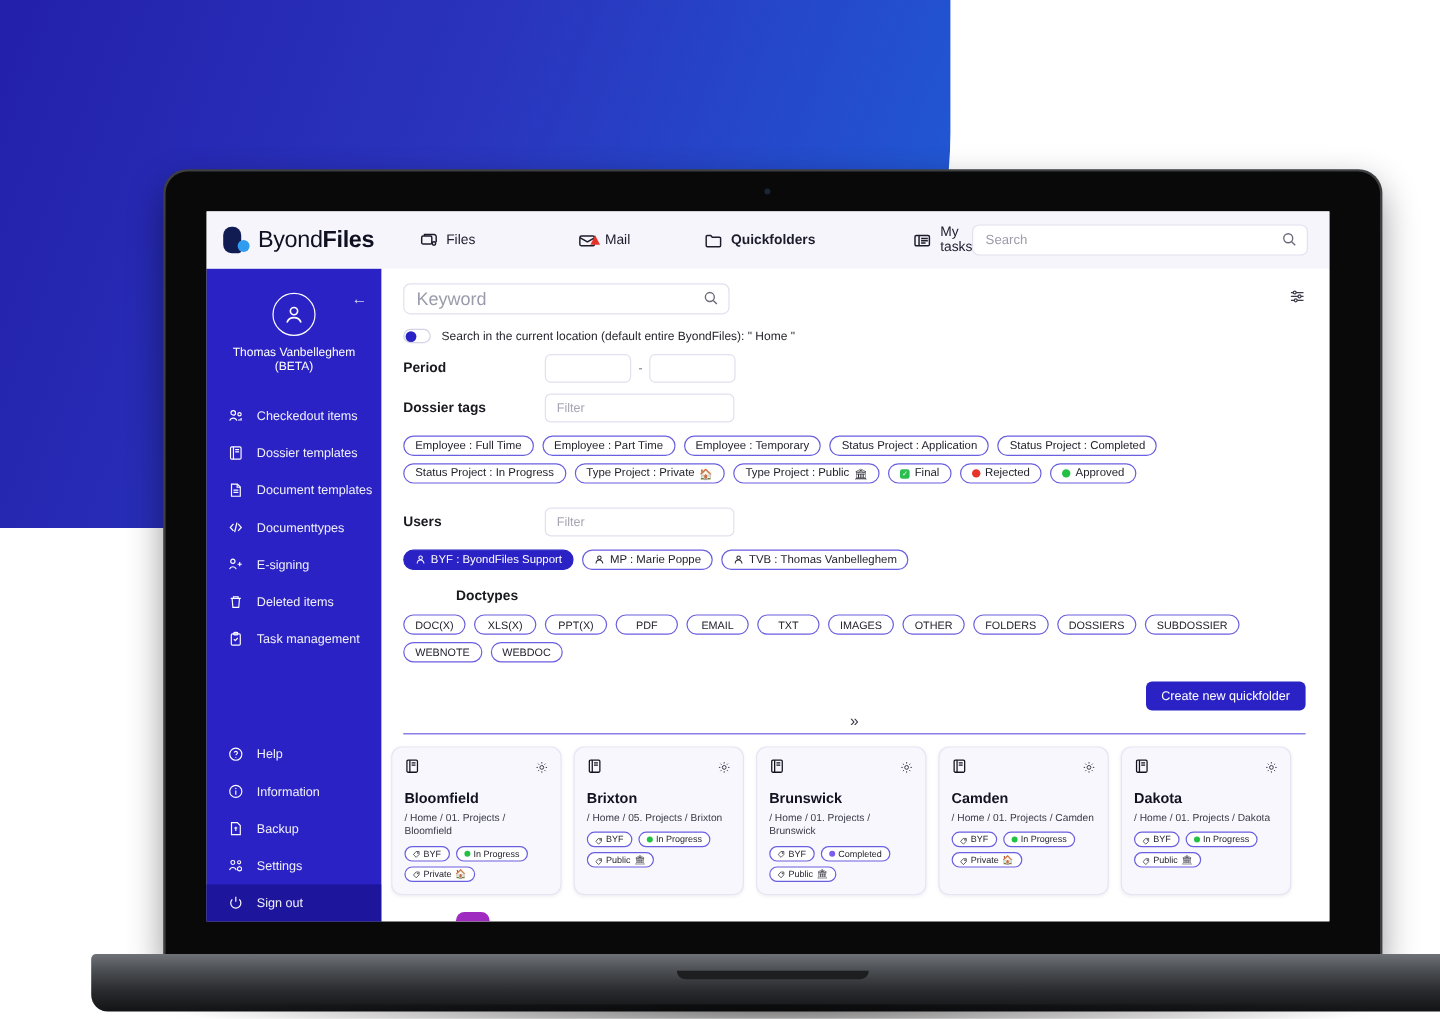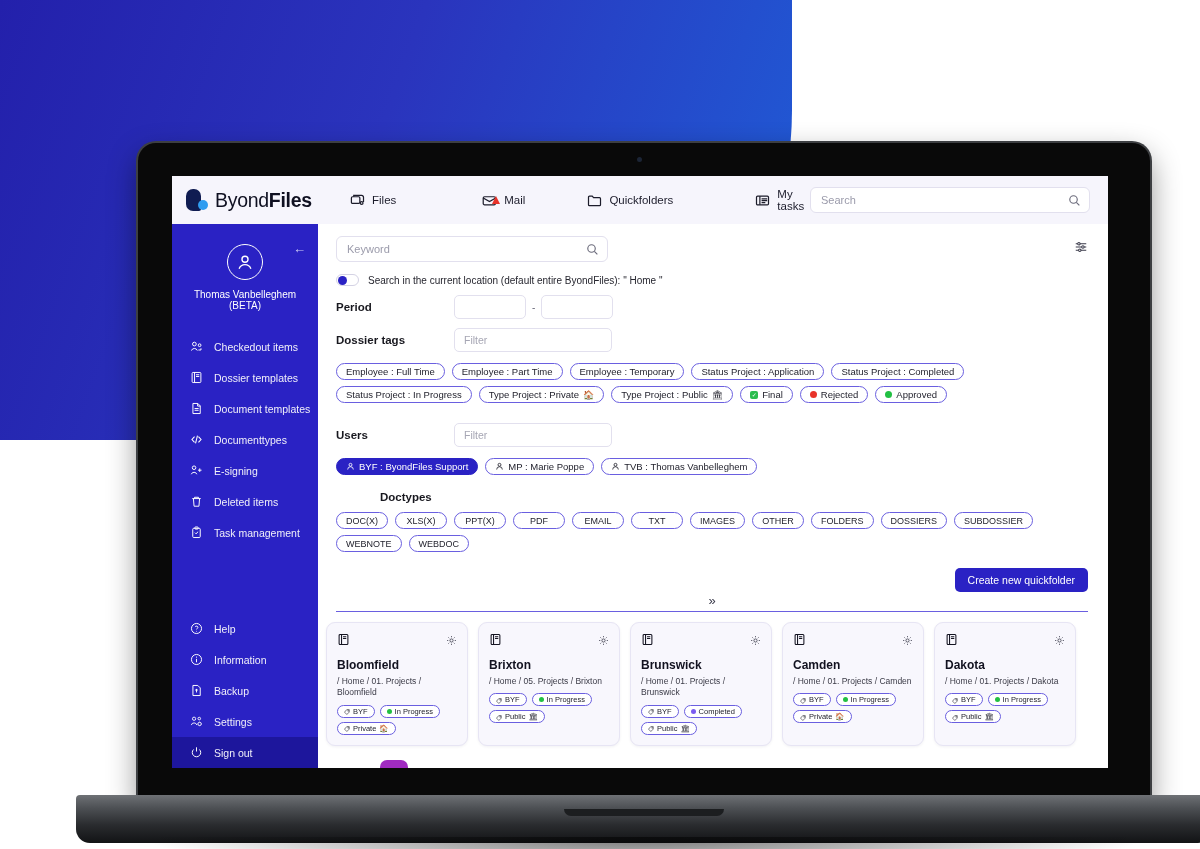--- a/index.html
+++ b/index.html
@@ -78,21 +78,21 @@
   .logo-text span { font-weight:400; }
 
   .navitems { display:flex; align-items:center; flex:1; }
   .navitem {
     display:flex; align-items:center; gap:7px; font-size:11.5px; color:#1c1c2b;
     cursor:pointer; position:relative;
   }
   .navitem .ico { display:flex; align-items:center; width:15px; height:15px; color:#1c1c2b; }
   .nav-files { margin-left:16px; }
   .nav-mail  { margin-left:86px; }
-  .nav-qf    { margin-left:62px; }
+  .nav-qf    { margin-left:62px;font-weight:bold; }
   .nav-tasks { margin-left:82px; }
   .mail-badge {
     position:absolute; left:10px; top:3px; width:0; height:0;
     border-left:4.5px solid transparent; border-right:4.5px solid transparent;
     border-bottom:8px solid #e8332a;
   }
 
   .topsearch {
     position:relative; width:280px; height:26px; margin-left:auto; margin-right:4px;
     background:#fff; border:1px solid #e2e0ee; border-radius:6px;
@@ -136,21 +136,21 @@
   .main { flex:1; background:#fff; display:flex; flex-direction:column; min-width:0;
           overflow:hidden; position:relative; }
   .panel { padding:12px 20px 0 18px; }
 
   .kwrow { display:flex; align-items:center; gap:10px; }
   .kwbox {
     position:relative; width:272px; height:26px; border:1px solid #e2e0ee; border-radius:6px;
     background:#fff; display:flex; align-items:center; padding:0 26px 0 10px;
   }
   .kwbox input {
-    border:0; outline:0; width:100%; font-size:11px; color:#3a3a46; background:transparent;
+    border:0; outline:0; width:100%; font-size:15px; color:#3a3a46; background:transparent;
     font-family:"Liberation Sans", sans-serif;
   }
   .kwbox input::placeholder { color:#9b9bab; }
   .kwbox .si { position:absolute; right:8px; top:5px; color:#6a6a7a; }
   .filtericon { margin-left:auto; color:#3a3a4a; cursor:pointer; }
 
   .togglerow { display:flex; align-items:center; gap:9px; margin-top:12px; }
   .toggle {
     width:23px; height:12px; border-radius:7px; border:1px solid #d4d2e4; background:#fff;
     position:relative; cursor:pointer; flex:0 0 23px;

